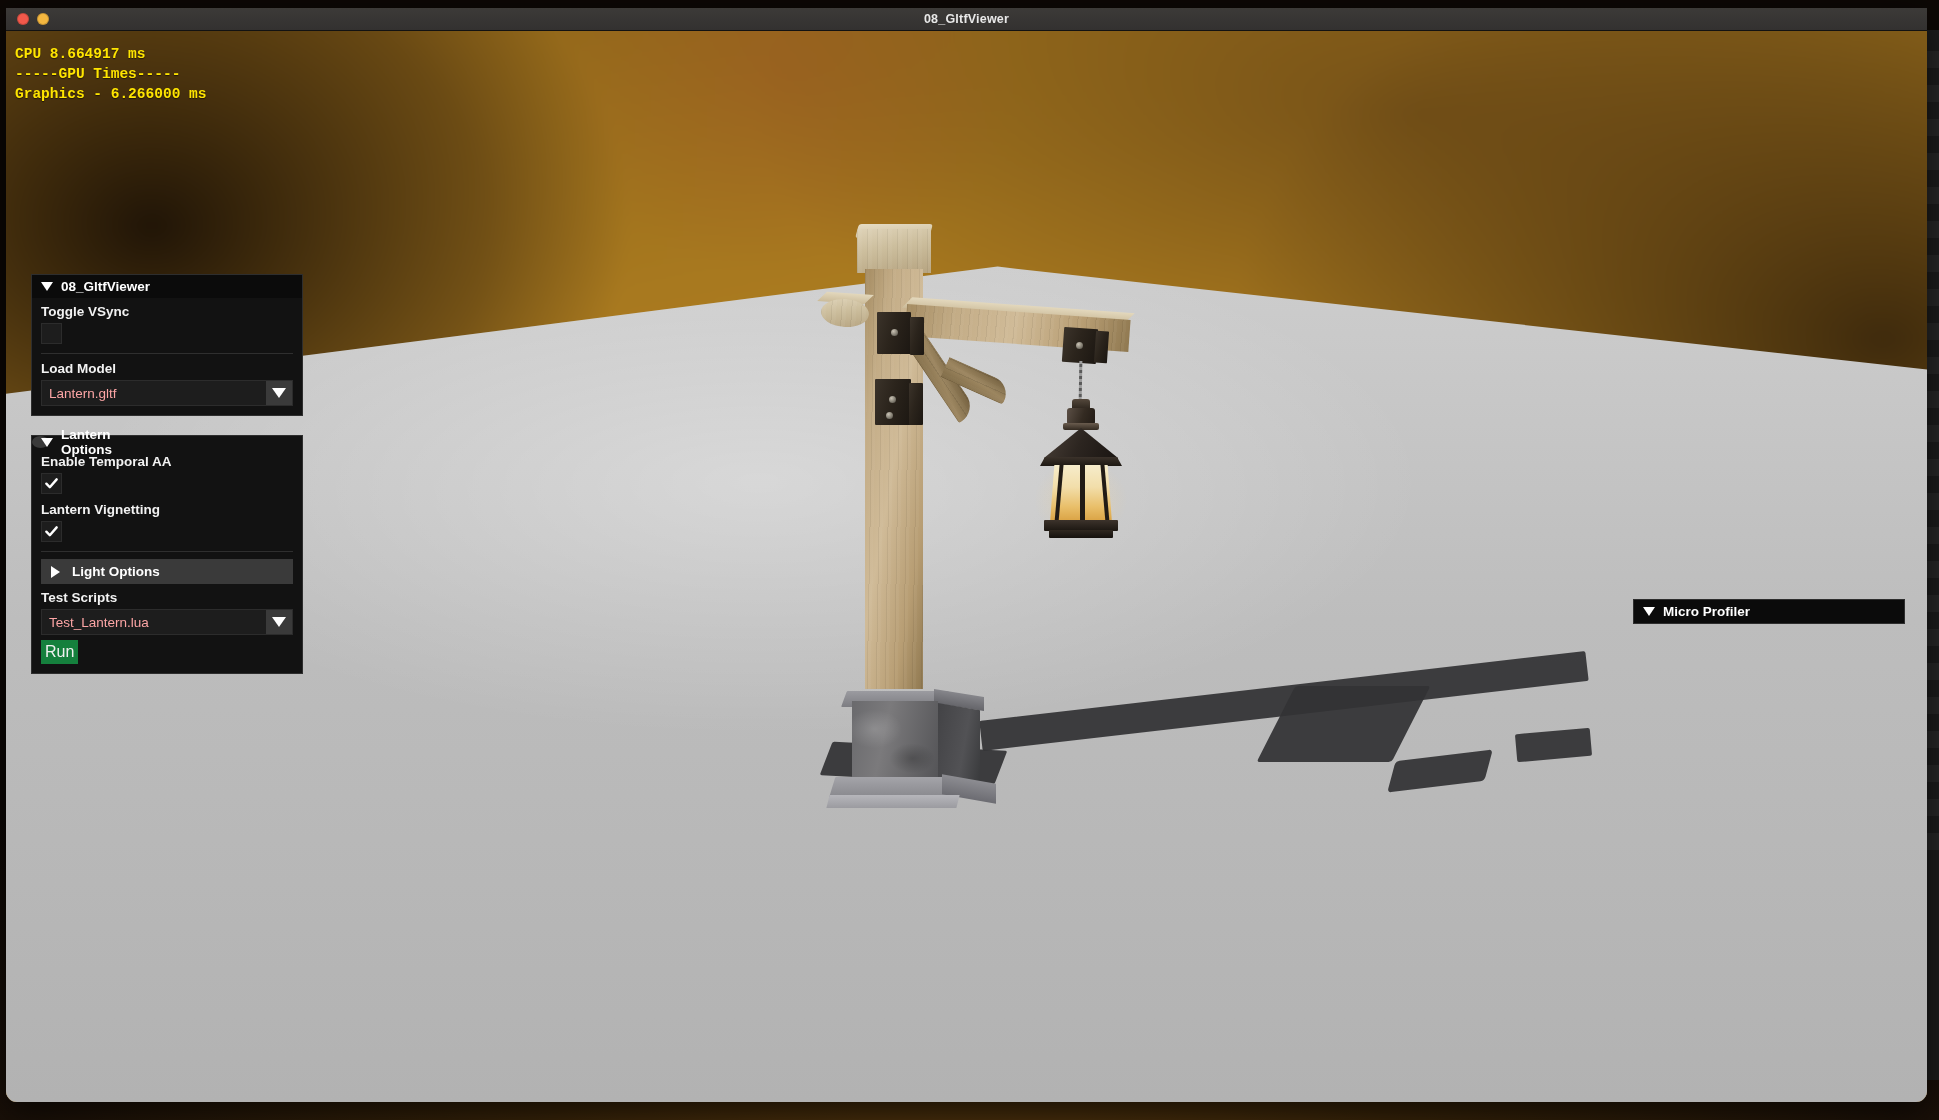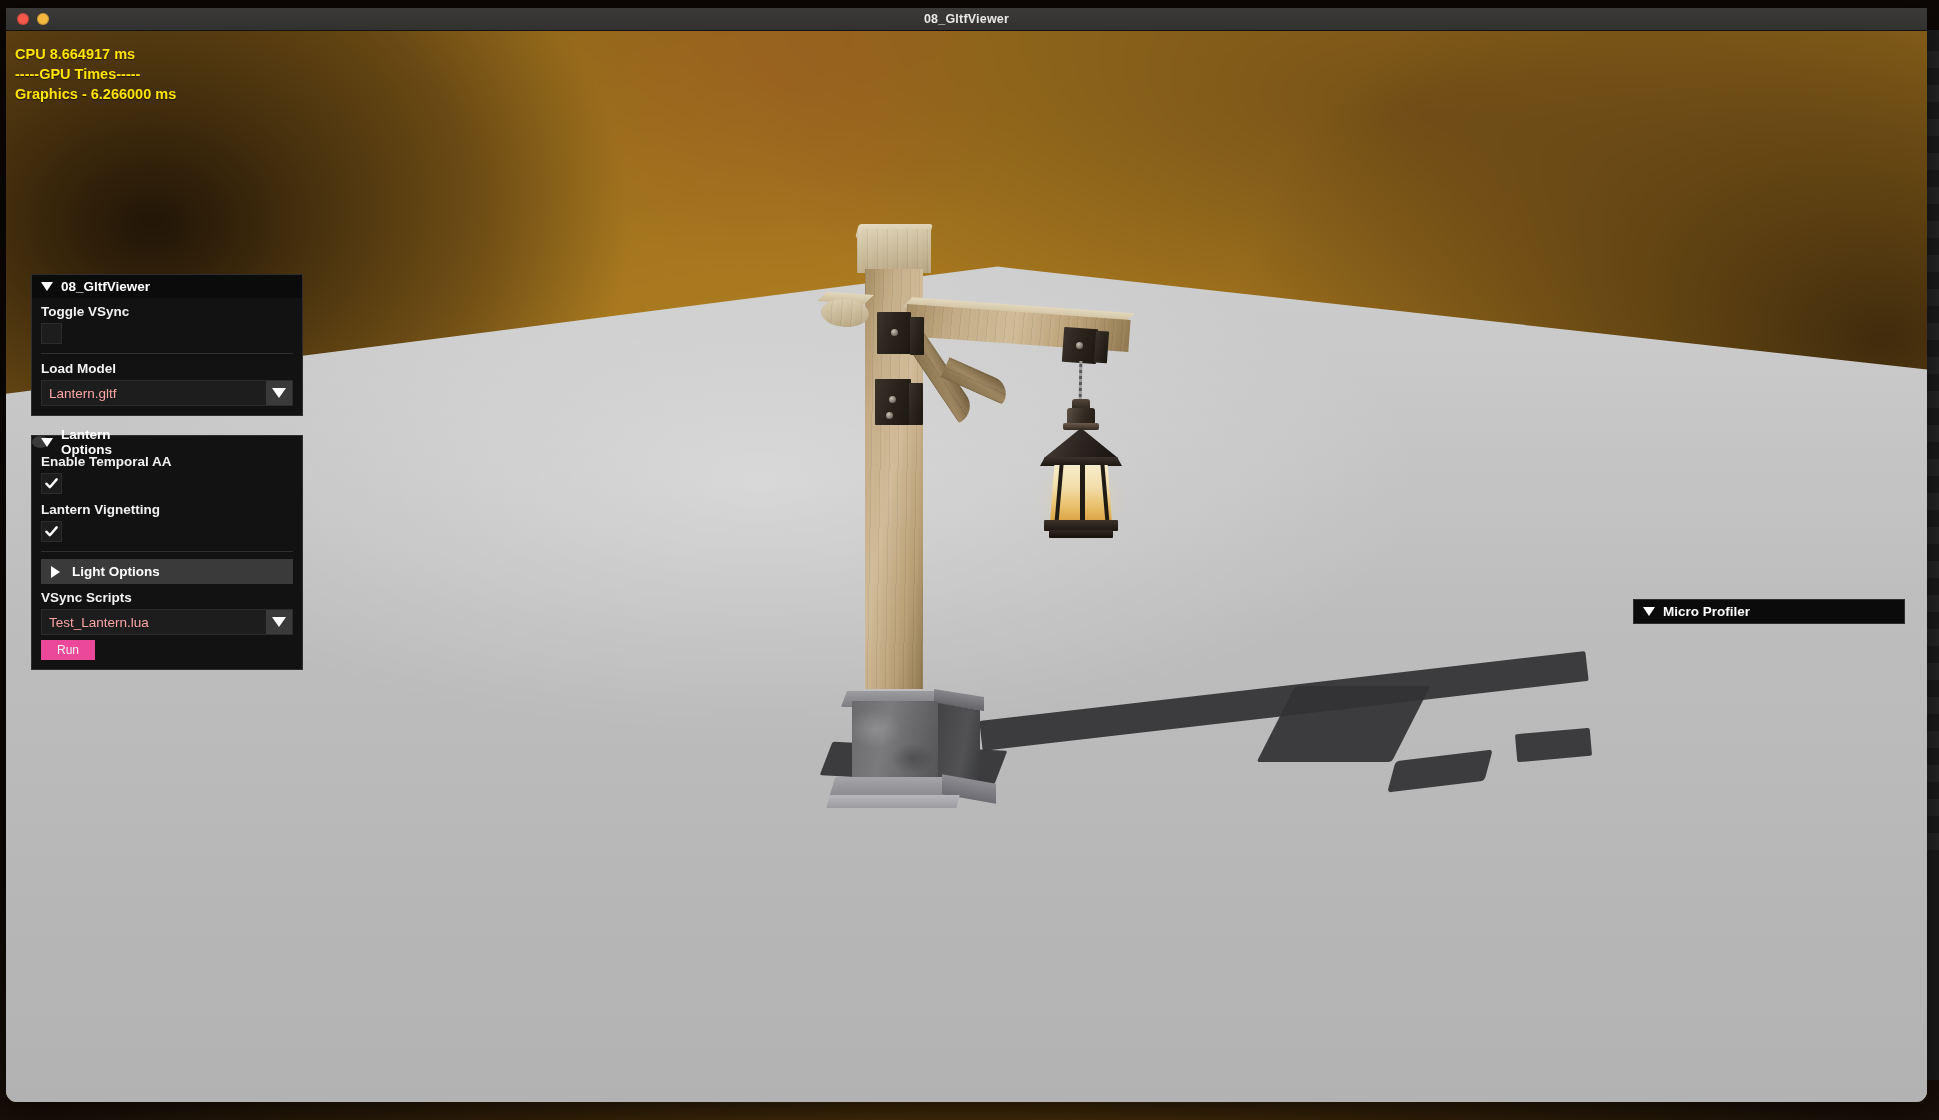--- a/index.html
+++ b/index.html
@@ -359,21 +359,21 @@
   #lt-glow {
     position: absolute; left: -20px; top: 46px; width: 130px; height: 110px;
     background: radial-gradient(ellipse 50% 50% at 50% 50%, rgba(255,214,130,0.28) 0%, rgba(255,200,100,0) 72%);
     pointer-events: none;
   }
 
   
   #stats {
     position: absolute;
     left: 9px; top: 13px;
-    font-family: Liberation Sans, sans-serif;
+    font-family: Liberation Mono, monospace;
     font-size: 14.5px;
     font-weight: bold;
     color: #ffe500;
     line-height: 1.38;
     text-shadow: 0 1px 1px rgba(0,0,0,0.55);
     white-space: pre;
   }
 
   
   .panel {
@@ -472,24 +472,24 @@
     font-weight: bold;
     font-size: 13.5px;
     color: #ffffff;
     cursor: pointer;
   }
 
   .btn {
     display: inline-flex;
     align-items: center;
     justify-content: center;
-    background: #ec4899;
+    background: #15803d;
     color: #f0f0f0;
-    font-size: 12px;
-    padding: 3px 16px;
+    font-size: 16px;
+    padding: 3px 4px;
     border: 0;
     cursor: pointer;
   }
 
   .slider {
     position: relative;
     height: 24px;
     background: #1d1d1d;
     border: 1px solid #2c2c2c;
     display: flex;
@@ -699,21 +699,21 @@
             </svg>
           </div>
 
           <div class="divider"></div>
 
           <div class="subheader">
             <span class="tri right"></span>
             <span>Light Options</span>
           </div>
 
-          <div class="field-label" style="margin-top:6px;">VSync Scripts</div>
+          <div class="field-label" style="margin-top:6px;">Test Scripts</div>
           <div class="combo">
             <div class="value">Test_Lantern.lua</div>
             <div class="arrowbox">
               <span class="tri down"></span>
             </div>
           </div>
 
           <div style="margin-top:5px;">
             <button class="btn">Run</button>
           </div>

